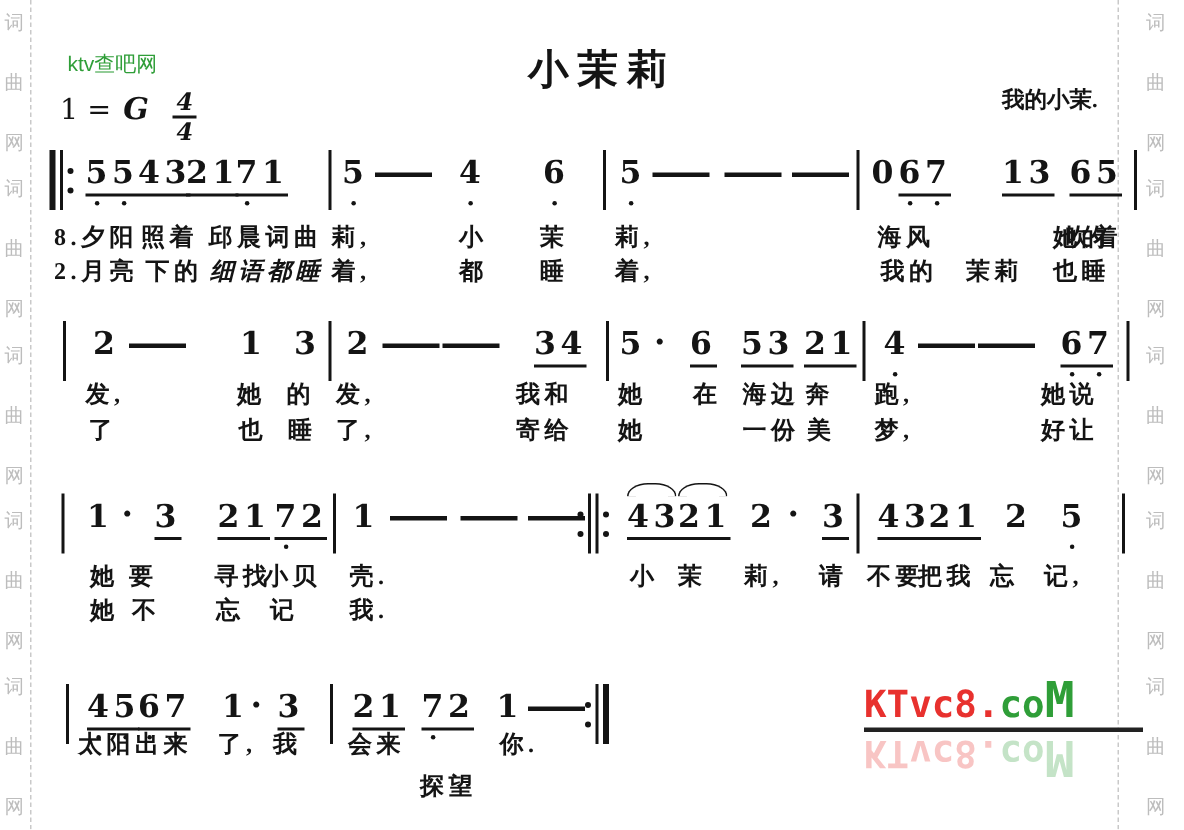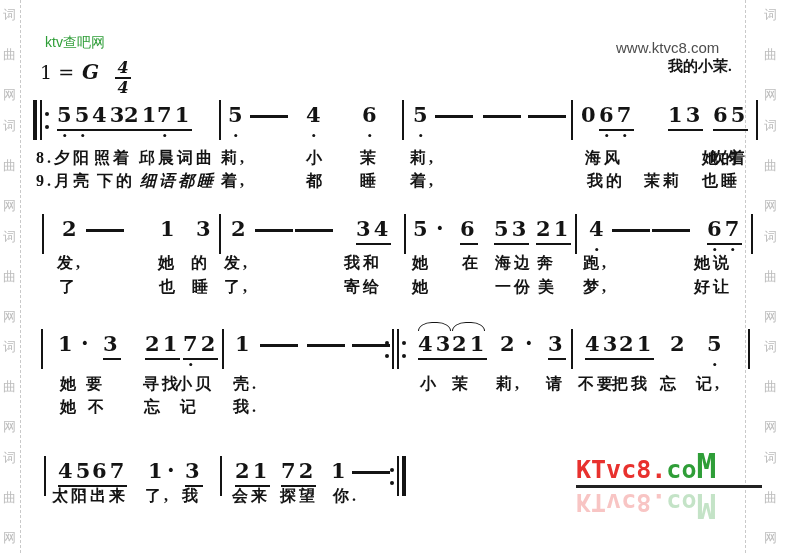--- a/index.html
+++ b/index.html
@@ -117,21 +117,21 @@
         <span>网</span>
       </div>
       <div class="wm-group">
         <span>词</span>
         <span>曲</span>
         <span>网</span>
       </div>
     </div>
 
   <div class="site-green">ktv查吧网</div>
-  <div class="url">www.ktvc8.com</div>
+  <div class="title">小茉莉</div>
   <div class="credits">我的小茉.</div>
 
   <div class="keysig"><span>1 = </span><span class="keyletter">G</span><span class="frac">
         <span>4</span>
         <span class="fline"></span>
         <span>4</span>
       </span>
   </div>
 
   <div class="score">
@@ -168,21 +168,21 @@
       <div class="lyric" style="left: 36px; top: 148px;">8.夕阳</div>
       <div class="lyric" style="left: 94px; top: 148px;">照着</div>
       <div class="lyric" style="left: 139px; top: 148px;">邱晨词曲</div>
       <div class="lyric" style="left: 221px; top: 148px;">莉,</div>
       <div class="lyric" style="left: 306px; top: 148px;">小</div>
       <div class="lyric" style="left: 360px; top: 148px;">茉</div>
       <div class="lyric" style="left: 410px; top: 148px;">莉,</div>
       <div class="lyric" style="left: 585px; top: 148px;">海风</div>
       <div class="lyric" style="left: 662px; top: 148px; margin-left: 48px;">吹着</div>
       <div class="lyric" style="left: 702px; top: 148px;">她的</div>
-      <div class="lyric" style="left: 36px; top: 171px;">9.月亮</div>
+      <div class="lyric" style="left: 36px; top: 171px;">2.月亮</div>
       <div class="lyric" style="left: 97px; top: 171px;">下的</div>
       <div class="lyric" style="left: 140px; top: 171px; font-style: italic;">细语都睡</div>
       <div class="lyric" style="left: 221px; top: 171px;">着,</div>
       <div class="lyric" style="left: 306px; top: 171px;">都</div>
       <div class="lyric" style="left: 360px; top: 171px;">睡</div>
       <div class="lyric" style="left: 410px; top: 171px;">着,</div>
       <div class="lyric" style="left: 587px; top: 171px;">我的</div>
       <div class="lyric" style="left: 644px; top: 171px; text-align: center;">茉莉</div>
       <div class="lyric" style="left: 702px; top: 171px;">也睡</div>
       <div class="note-row" style="top: 216px;">
@@ -303,21 +303,21 @@
           </i>
           <i class="rb"></i>
           <i class="rb thick"></i>
         </div>
       </div>
       <div class="lyric" style="left: 52px; top: 486px;">太阳</div>
       <div class="lyric" style="left: 90px; top: 486px;">出来</div>
       <div class="lyric" style="left: 145px; top: 486px;">了,</div>
       <div class="lyric" style="left: 182px; top: 486px;">我</div>
       <div class="lyric" style="left: 232px; top: 486px;">会来</div>
-      <div class="lyric" style="left: 280px; top: 486px;">探望</div>
+      <div class="lyric" style="left: 280px; top: 514px;">探望</div>
       <div class="lyric" style="left: 333px; top: 486px;">你.</div>
     </div>
 
   <div class="logo">
     <div class="logo-text"><span class="lr">KTvc8</span><span class="lr">.</span><span class="lg">co</span><span class="lg lm">M</span></div>
     <div class="logo-line"></div>
     <div class="logo-text reflect"><span class="lr">KTvc8</span><span class="lr">.</span><span class="lg">co</span><span class="lg lm">M</span></div>
   </div>
 </div>
 

